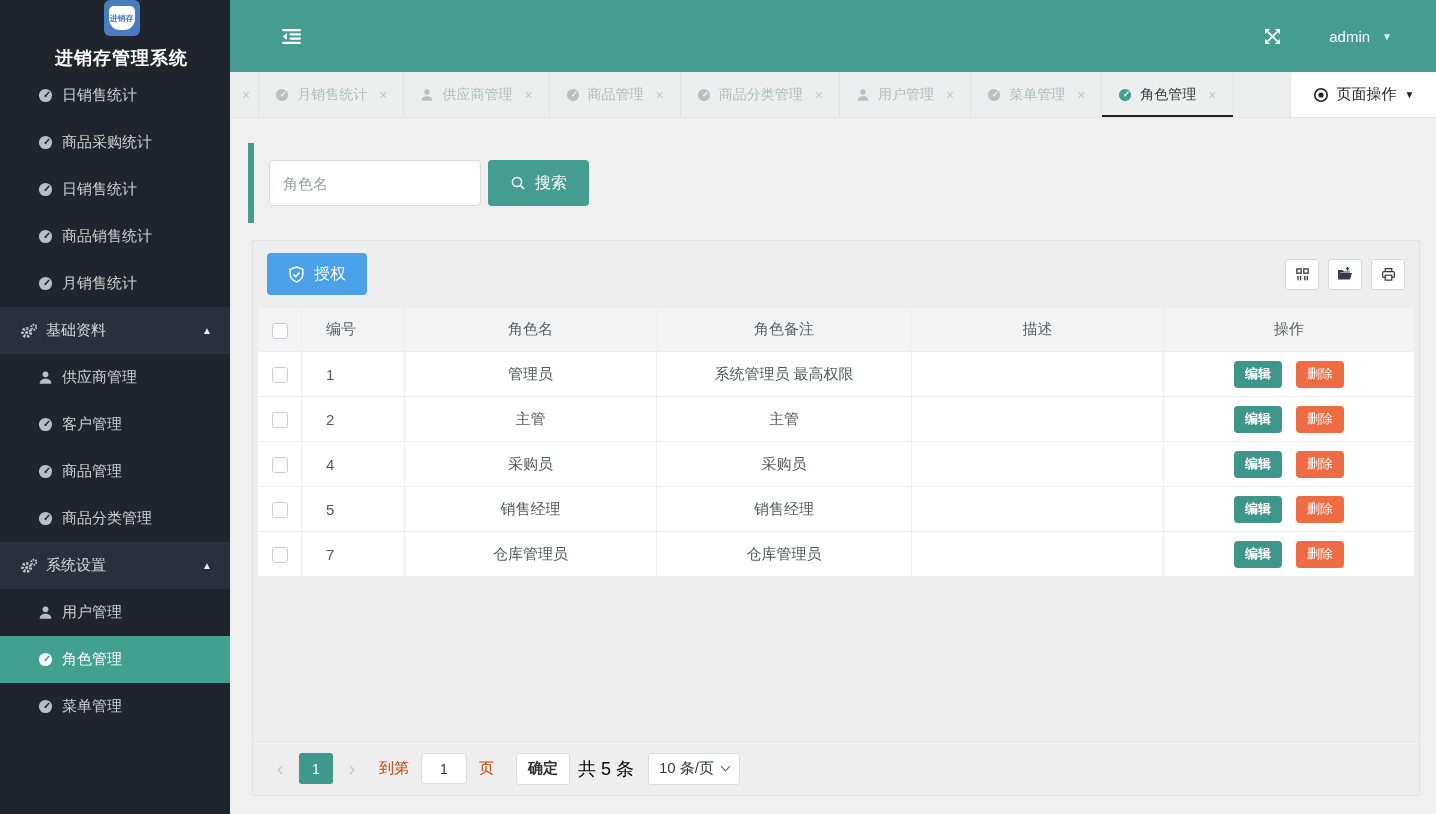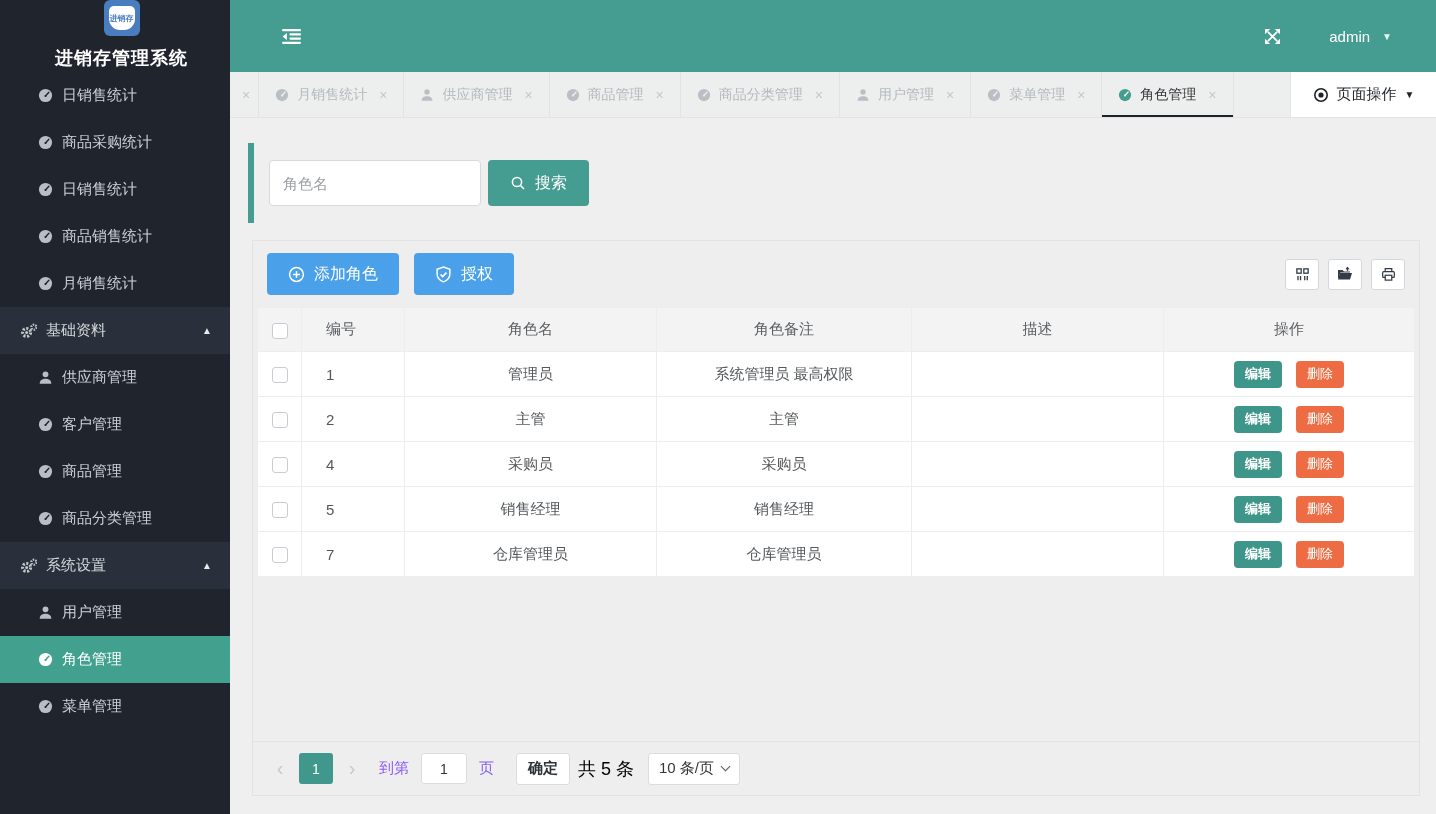--- a/index.html
+++ b/index.html
@@ -81,21 +81,21 @@
   .btn-edit { background:#3d9689; color:#fff; border:none; border-radius:4px; height:27px; padding:0 11px;
     font-size:13px; margin:0 5px; cursor:pointer; font-family:inherit;font-weight:bold; }
   .btn-del { background:#ee6c44; color:#fff; border:none; border-radius:4px; height:27px; padding:0 11px;
     font-size:13px; margin:0 5px; cursor:pointer; font-family:inherit; }
 
   .card-footer { margin-top:auto; border-top:1px solid #e3e3e3; height:54px; display:flex;
     align-items:center; padding-left:14px; }
   .pg-arrow { width:26px; text-align:center; font-size:20px; color:#c5c9cd; cursor:default; }
   .pg-current { width:34px; height:31px; background:#3f988b; color:#fff; border-radius:3px;
     display:inline-flex; align-items:center; justify-content:center; font-size:14px; margin:0 6px; cursor:pointer; }
-  .pg-text { color:#8b5cf6; font-size:15px; }
+  .pg-text { color:#c2410c; font-size:15px; }
   .pg-goto { margin-left:14px; }
   .pg-input { width:46px; height:31px; border:1px solid #dcdcdc; border-radius:3px; text-align:center;
     font-size:14px; color:#333; margin:0 12px; outline:none; font-family:inherit; background:#fff; }
   .pg-confirm { margin-left:22px; width:54px; height:32px; background:#fff; border:1px solid #dcdcdc;
     border-radius:3px; font-size:15px; font-weight:bold; color:#2f3337; cursor:pointer; font-family:inherit; }
   .pg-total { margin-left:8px; color:#000000; font-size:18px; }
   .pg-select { margin-left:14px; height:32px; background:#fff; border:1px solid #dcdcdc; border-radius:3px;
     display:inline-flex; align-items:center; gap:8px; padding:0 10px; font-size:15px; color:#33373b; cursor:pointer; }
   .chev-down { width:7px; height:7px; border-right:1.5px solid #55595d; border-bottom:1.5px solid #55595d;
     transform:rotate(45deg); margin-top:-4px; }
@@ -366,29 +366,20 @@
             <circle cx="7" cy="7" r="4.6" fill="none" stroke="#fff" stroke-width="1.5"></circle>
             <line x1="10.6" y1="10.6" x2="14" y2="14" stroke="#fff" stroke-width="1.5"></line>
           </svg>
       </span>
       <span>搜索</span>
     </button>
   </div>
 
   <section class="card">
     <div class="card-toolbar">
-      <button class="btn-blue">
-        <span class="ic">
-          <svg width="17" height="17" viewBox="0 0 16 16">
-              <circle cx="8" cy="8" r="6.5" fill="none" stroke="#fff" stroke-width="1.4"></circle>
-              <path d="M8 4.6v6.8M4.6 8h6.8" stroke="#fff" stroke-width="1.4"></path>
-            </svg>
-        </span>
-        <span>添加角色</span>
-      </button>
       <button class="btn-blue">
         <span class="ic">
           <svg width="17" height="17" viewBox="0 0 16 16">
               <path d="M8 1l6 2v4.5c0 3.5-2.5 6-6 7.5-3.5-1.5-6-4-6-7.5V3z" fill="none" stroke="#fff" stroke-width="1.4"></path>
               <path d="M5.2 8l2 2 3.6-3.8" fill="none" stroke="#fff" stroke-width="1.5"></path>
             </svg>
         </span>
         <span>授权</span>
       </button>
       <div class="tool-icons">

